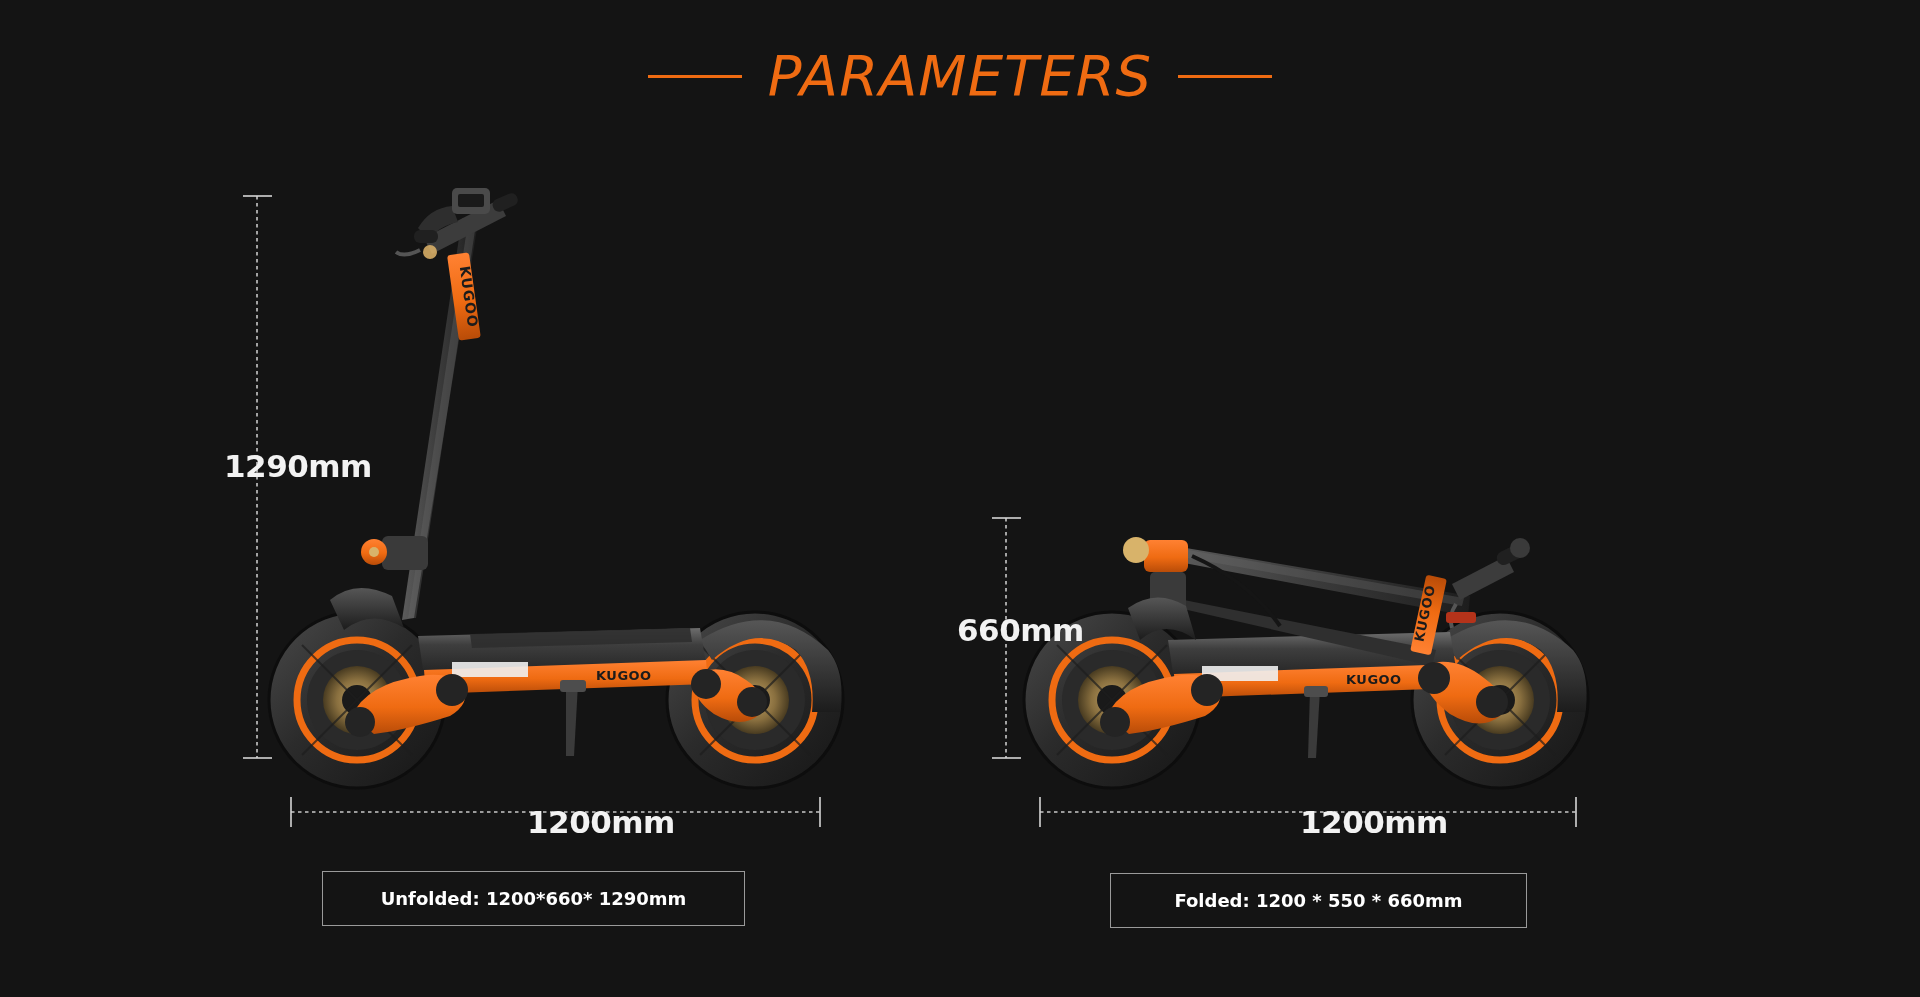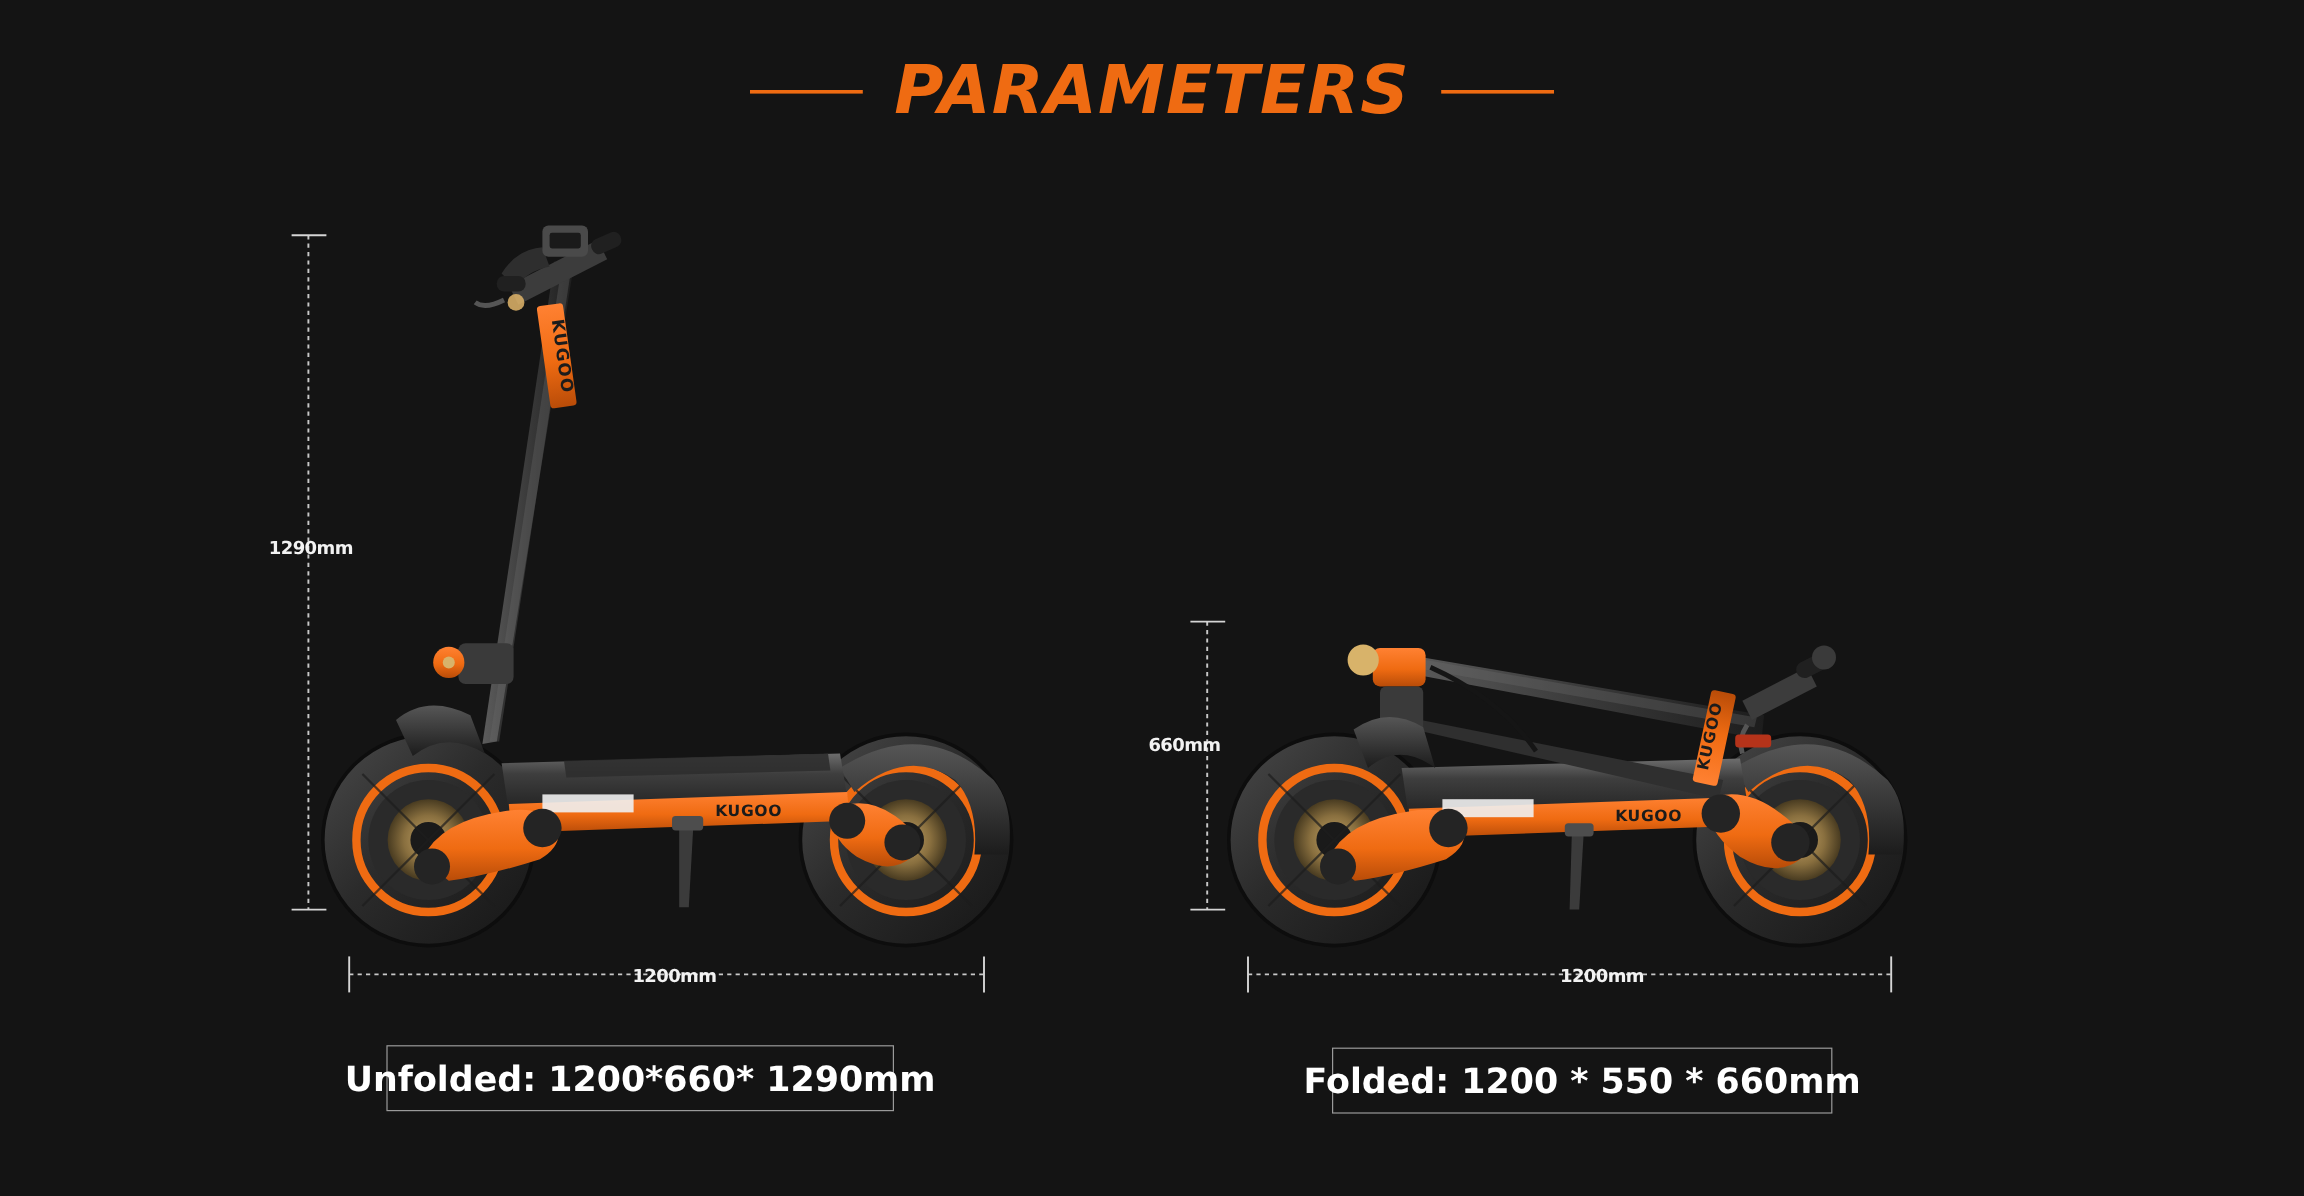--- a/index.html
+++ b/index.html
@@ -13,49 +13,49 @@
   .stage{position:absolute;left:0;top:0;width:1920px;height:997px;}
 
   
   .title-row{
     position:absolute;left:0;top:48px;width:1920px;
     display:flex;align-items:center;justify-content:center;gap:26px;
   }
   .title-rule{width:94px;height:3px;background:#ef6b12;}
   .title-text{
     font-family:"DejaVu Sans", sans-serif;
-    font-size:56px;font-weight:700;font-style:italic;
+    font-size:56px;font-weight:400;font-style:italic;
     letter-spacing:1px;color:#ef6b12;white-space:nowrap;
     line-height:1;
   }
 
   
   .dim{
     position:absolute;color:#f2f2f2;
     font-family:"DejaVu Sans", sans-serif;
-    font-weight:700;font-size:15px;letter-spacing:-0.5px;
+    font-weight:700;font-size:31px;letter-spacing:-0.5px;
     white-space:nowrap;
   }
   #dim-height-left{left:224px;top:448px;}
   #dim-width-left{left:527px;top:804px;}
   #dim-height-right{left:957px;top:612px;}
   #dim-width-right{left:1300px;top:804px;}
 
   
   .caption-box{
     position:absolute;
     border:1px solid #9a9a9a;
     background:#141414;
     display:flex;align-items:center;justify-content:center;
     box-sizing:border-box;
   }
   .caption-box span{
     color:#ffffff;
     font-family:"DejaVu Sans", sans-serif;
-    font-weight:700;font-size:29px;white-space:nowrap;
+    font-weight:700;font-size:18px;white-space:nowrap;
   }
   #caption-unfolded{left:322px;top:871px;width:423px;height:55px;}
   #caption-folded{left:1110px;top:873px;width:417px;height:55px;}
 
   svg{position:absolute;left:0;top:0;}
   .dimsvg{pointer-events:none;}
 </style>
 </head>
 <body>
 

